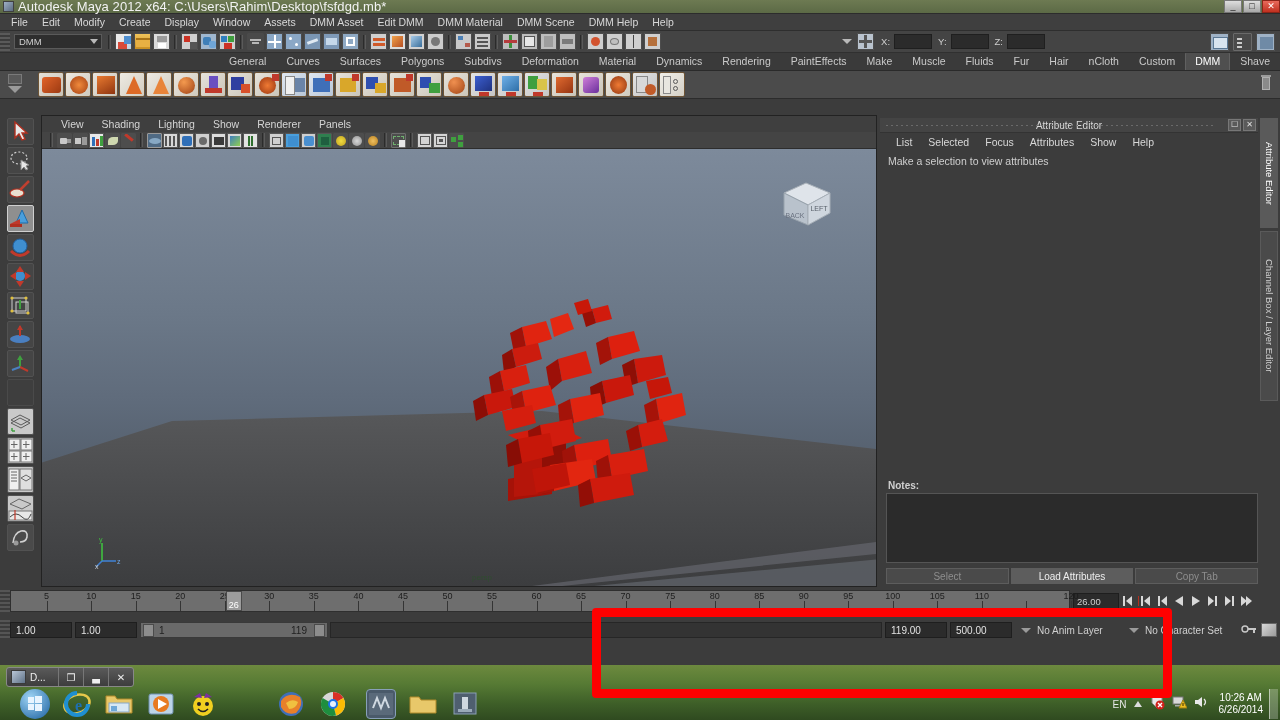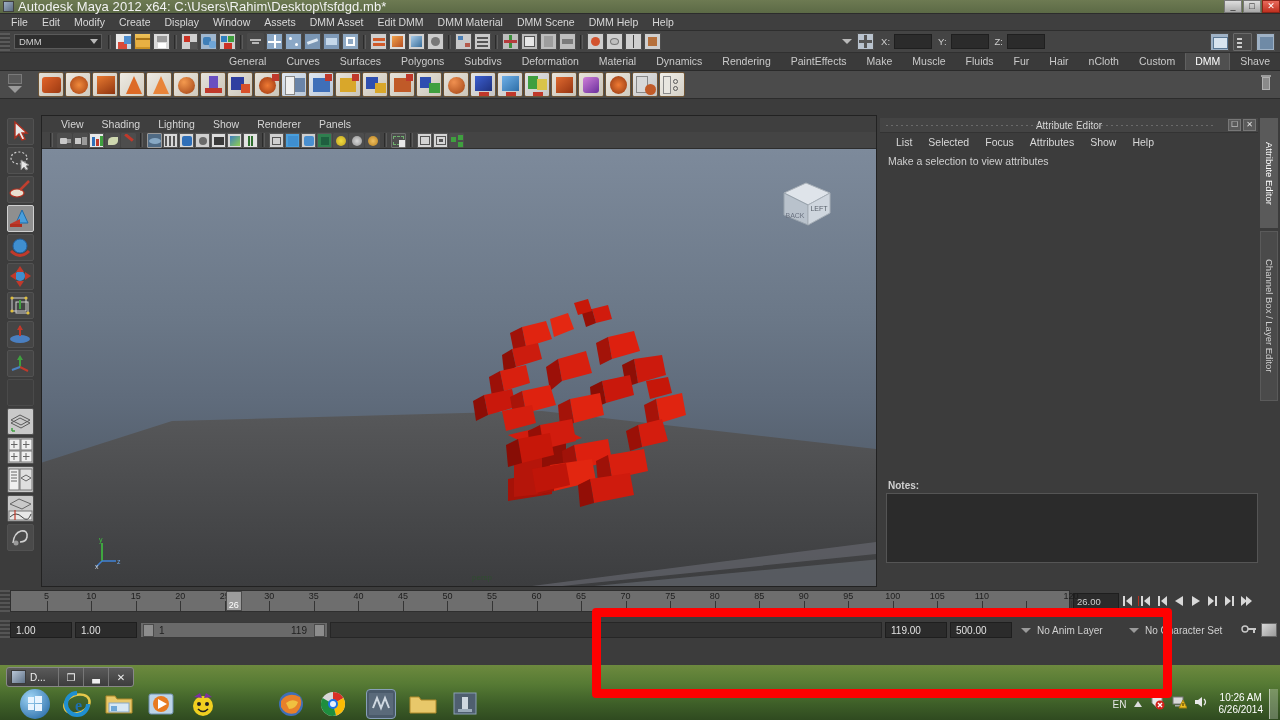--- a/index.html
+++ b/index.html
@@ -785,20 +785,25 @@
         <div class="mi">List</div>
         <div class="mi">Selected</div>
         <div class="mi">Focus</div>
         <div class="mi">Attributes</div>
         <div class="mi">Show</div>
         <div class="mi">Help</div>
       </div>
       <div class="ae-msg">Make a selection to view attributes</div>
       <div class="ae-notes-lab">Notes:</div>
       <div class="ae-notes"></div>
+      <div class="ae-row">
+        <div class="ae-btn">Select</div>
+        <div class="ae-btn mid">Load Attributes</div>
+        <div class="ae-btn">Copy Tab</div>
+      </div>
     </div>
 
     <div class="right-tabs">
       <div class="rtab active" style="height:110px;">Attribute Editor</div>
       <div class="rtab" style="height:170px;">Channel Box / Layer Editor</div>
     </div>
   </div>
 
   <div class="timeslider">
     <div class="ts-grip"></div>

